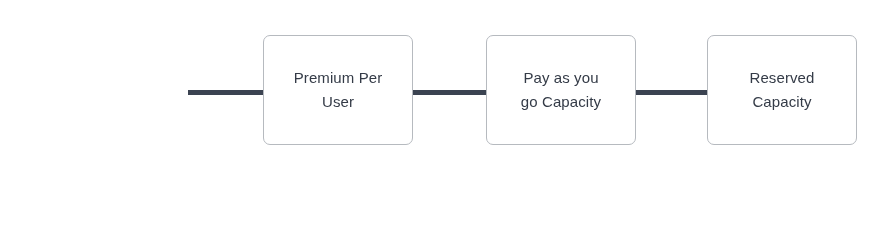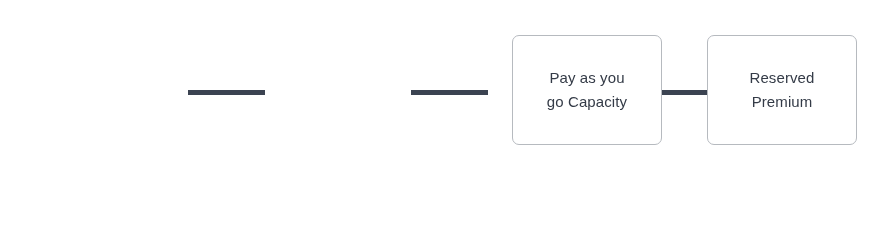--- a/index.html
+++ b/index.html
@@ -50,41 +50,45 @@
   .connector {
     position: absolute;
     top: 90px;
     height: 5px;
     background: #3b4351;
     z-index: 1;
   }
 
   #node-1 { left: 40px; }
   #node-2 { left: 263px; }
-  #node-3 { left: 512px; }
+  #node-3 { left: 486px; }
   #node-4 { left: 707px; }
 
   #connector-1 { left: 188px; width: 77px; }
   #connector-2 { left: 411px; width: 77px; }
   #connector-3 { left: 633px; width: 76px; }
 </style>
 </head>
 <body>
 
 <div id="diagram-canvas">
 
   <div class="connector" id="connector-1"></div>
   <div class="connector" id="connector-2"></div>
   <div class="connector" id="connector-3"></div>
 
 
+  <div class="flow-node" id="node-2">
+    <span class="flow-node-label">Premium Per
+User</span>
+  </div>
 
   <div class="flow-node" id="node-3">
     <span class="flow-node-label">Pay as you
 go Capacity</span>
   </div>
 
   <div class="flow-node" id="node-4">
     <span class="flow-node-label">Reserved
-Premium</span>
+Capacity</span>
   </div>
 
 </div>
 
 </body></html>

